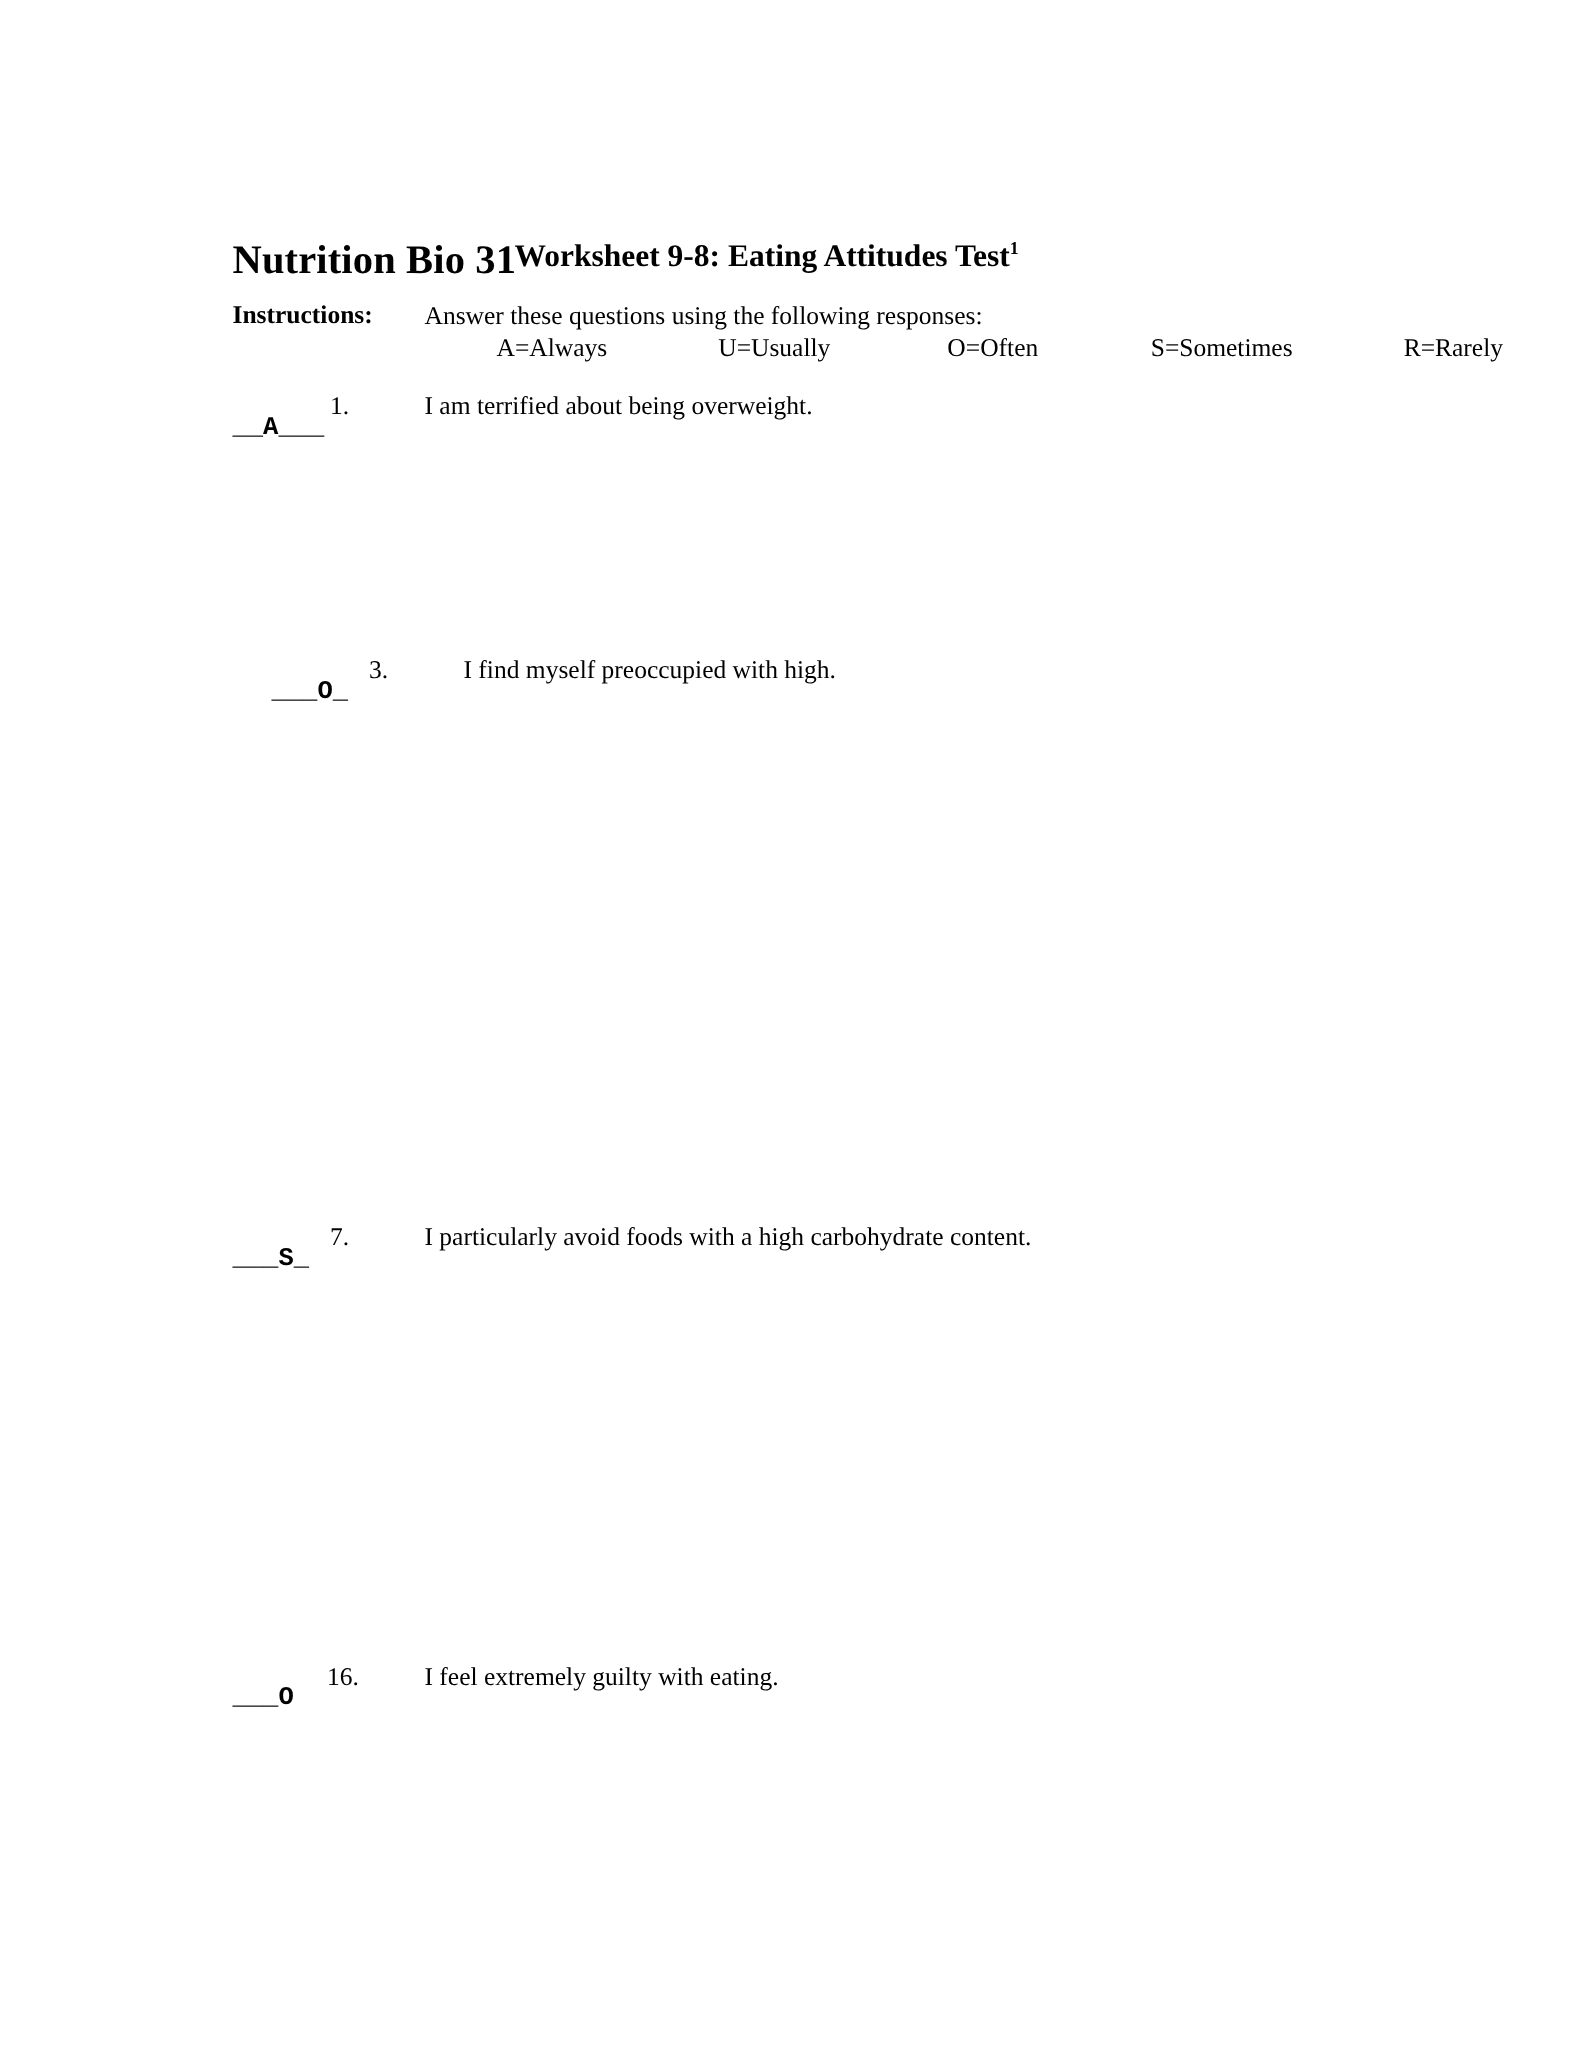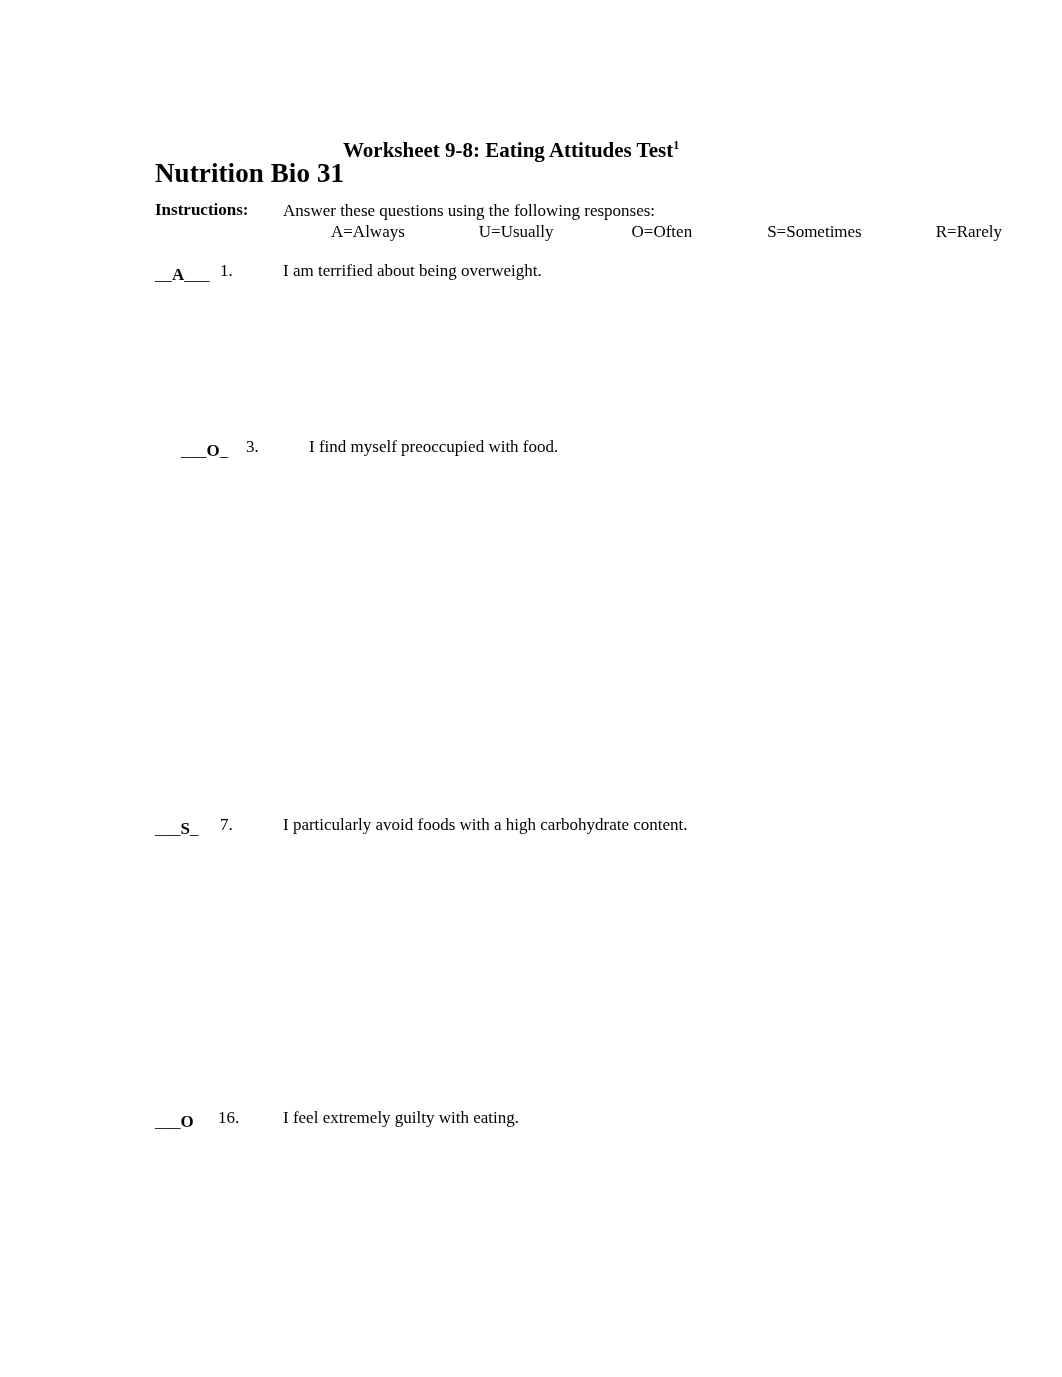--- a/index.html
+++ b/index.html
@@ -27,21 +27,21 @@
     top: 122px;
     font-size: 27px;
     font-weight: bold;
     letter-spacing: 0.1px;
     white-space: nowrap;
     margin-top: 36px;
   }
   .worksheet-title {
     position: absolute;
     left: 343px;
-    top: 138px;
+    top: 158px;
     font-size: 21px;
     font-weight: bold;
     white-space: nowrap;
   }
   .worksheet-title sup {
     font-size: 12px;
     font-weight: bold;
     vertical-align: super;
     line-height: 0;
   }
@@ -91,25 +91,26 @@
   
   .question-row {
     position: absolute;
     left: 155px;
     width: 880px;
     height: 24px;
   }
   .answer-blank {
     position: absolute;
     left: 0;
-    top: 4px;
+    top: 15px;
     font-size: 17px;
     line-height: 22px;
     white-space: pre;
     letter-spacing: 0px;
+    font-family: Liberation Mono, monospace;
   }
   .answer-blank .fill {
     font-weight: bold;
   }
   .answer-blank .rule {
     font-weight: normal;
   }
   .question-number {
     position: absolute;
     top: 0;
@@ -149,21 +150,21 @@
 
   <div class="question-row" style="top:260px;">
     <div class="answer-blank"><span class="rule">__</span><span class="fill">A</span><span class="rule">___</span></div>
     <div class="question-number" style="left:65px;">1.</div>
     <div class="question-text">I am terrified about being overweight.</div>
   </div>
 
   <div class="question-row" style="top:436px;margin-left:26px;">
     <div class="answer-blank"><span class="rule">___</span><span class="fill">O</span><span class="rule">_</span></div>
     <div class="question-number" style="left:65px;">3.</div>
-    <div class="question-text">I find myself preoccupied with food.</div>
+    <div class="question-text">I find myself preoccupied with high.</div>
   </div>
 
 
   <div class="question-row" style="top:786px;margin-top:28px;">
     <div class="answer-blank"><span class="rule">___</span><span class="fill">S</span><span class="rule">_</span></div>
     <div class="question-number" style="left:65px;">7.</div>
     <div class="question-text">I particularly avoid foods with a high carbohydrate content.</div>
   </div>
 
   <div class="question-row" style="top:1107px;">

